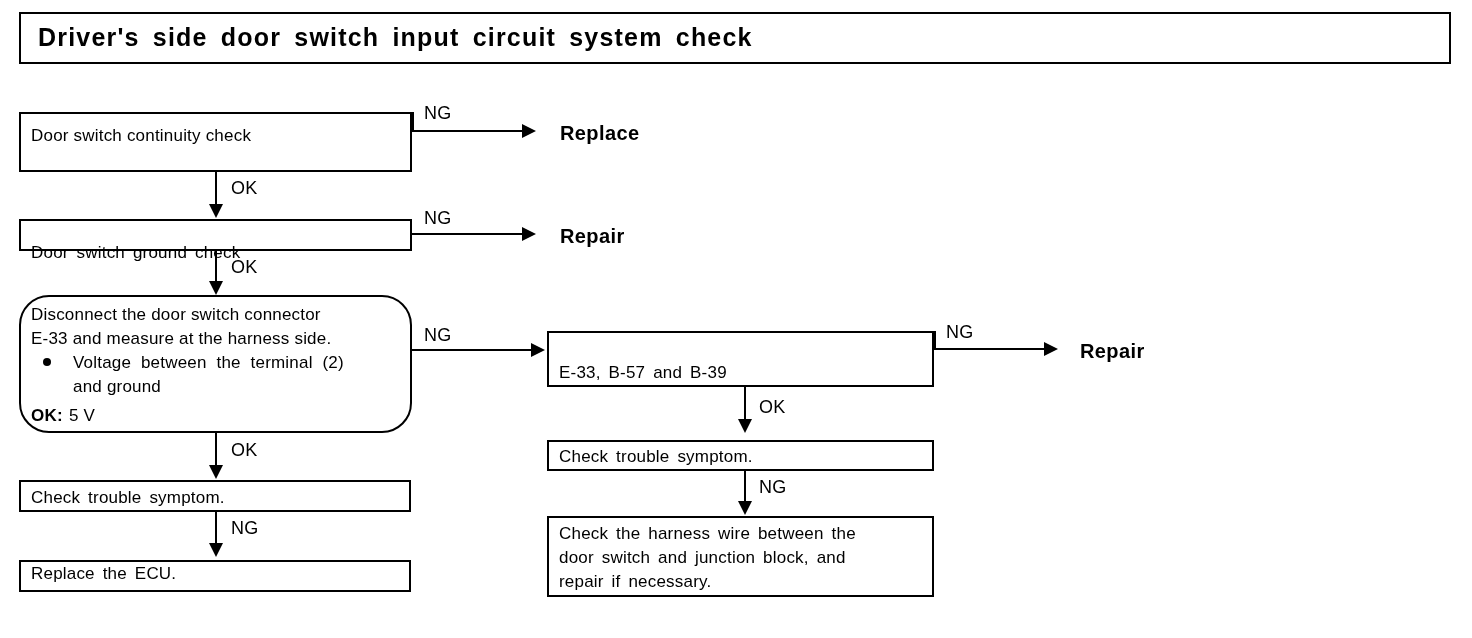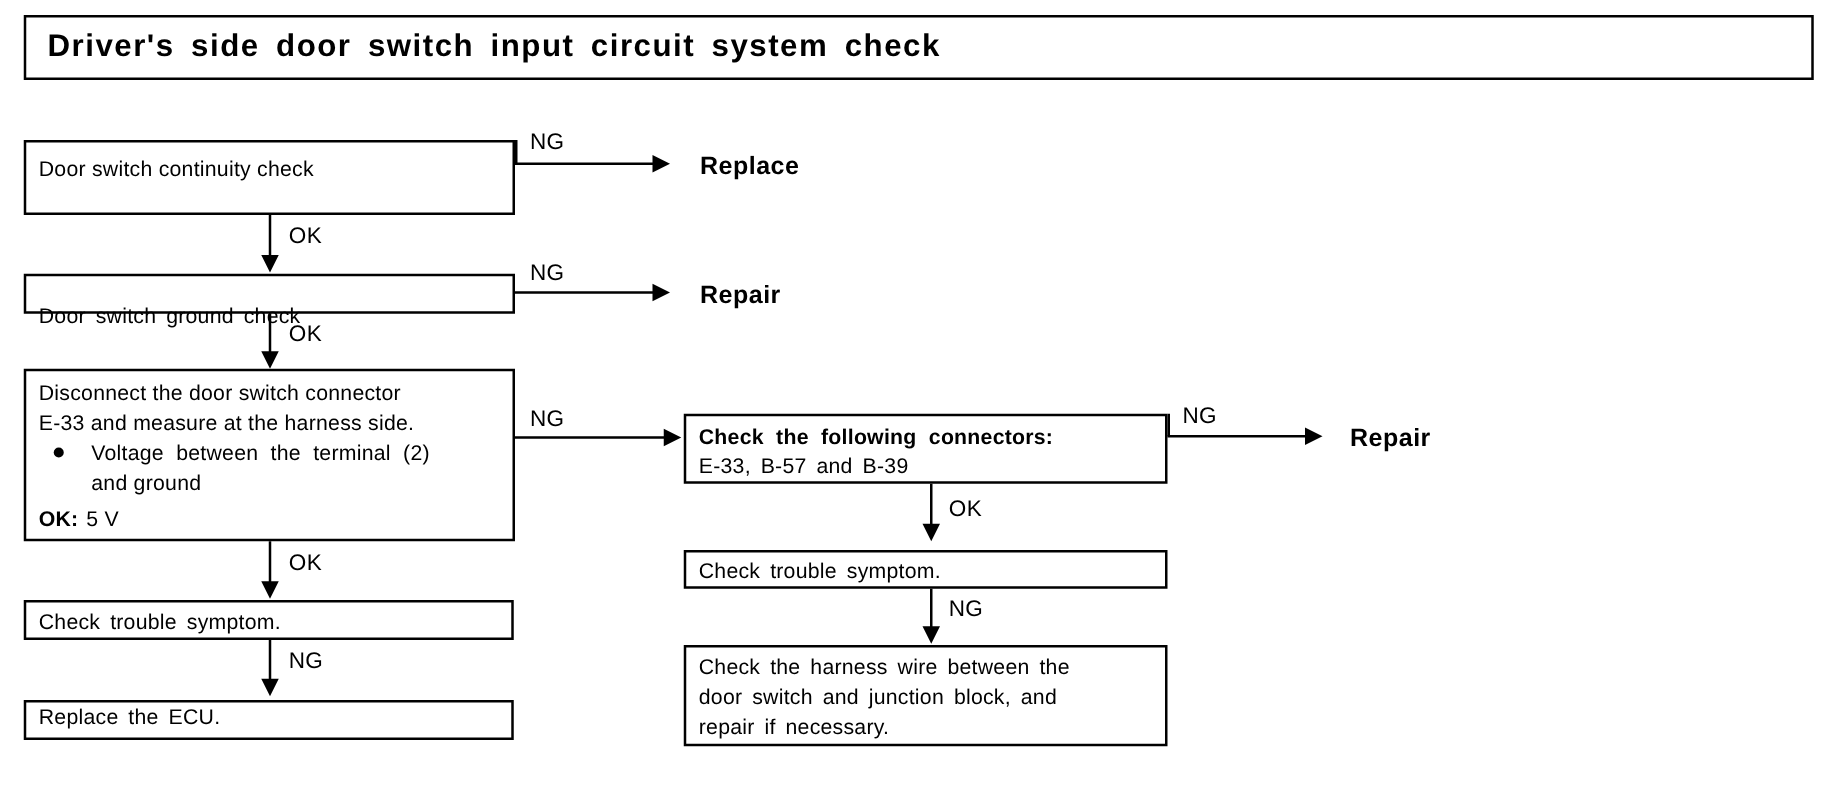--- a/index.html
+++ b/index.html
@@ -142,21 +142,21 @@
 
   <div class="hline" style="left:412px; top:233px; width:113px;"></div>
   <div class="arrow-right" style="left:522px; top:227px;"></div>
   <div class="edge-label" style="left:424px; top:208px;">NG</div>
   <div class="terminal" style="left:560px; top:225px;">Repair</div>
 
   <div class="vline" style="left:215px; top:251px; height:32px;"></div>
   <div class="arrow-down" style="left:209px; top:281px;"></div>
   <div class="edge-label" style="left:231px; top:257px;">OK</div>
 
-  <div class="box" style="left:19px; top:295px; width:393px; height:138px;">
+  <div class="box" style="left:19px; top:295px; width:393px; height:138px;border-radius:30px;">
     <div class="txt" style="top:6px;">Disconnect the door switch connector</div>
     <div class="txt" style="top:30px;">E-33 and measure at the harness side.</div>
     <div class="bullet" style="left:22px; top:61px;"></div>
     <div class="txt" style="left:52px; top:54px;">Voltage  between  the  terminal  (2)</div>
     <div class="txt" style="left:52px; top:78px;">and ground</div>
     <div class="txt" style="top:107px; font-weight:bold;">OK:</div>
     <div class="txt" style="left:48px; top:107px;">5 V</div>
   </div>
 
   <div class="hline" style="left:412px; top:349px; width:123px;"></div>
@@ -173,21 +173,20 @@
 
   <div class="vline" style="left:215px; top:512px; height:33px;"></div>
   <div class="arrow-down" style="left:209px; top:543px;"></div>
   <div class="edge-label" style="left:231px; top:518px;">NG</div>
 
   <div class="box" style="left:19px; top:560px; width:392px; height:32px;">
     <div class="txt spaced" style="top:0;">Replace the ECU.</div>
   </div>
 
   <div class="box" style="left:547px; top:331px; width:387px; height:56px;">
-    <div class="txt" style="top:5px; font-weight:bold;">Check  the  following  connectors:</div>
     <div class="txt spaced" style="top:28px;">E-33, B-57 and B-39</div>
   </div>
 
   <div class="vline" style="left:934px; top:331px; height:18px;"></div>
   <div class="hline" style="left:934px; top:348px; width:113px;"></div>
   <div class="arrow-right" style="left:1044px; top:342px;"></div>
   <div class="edge-label" style="left:946px; top:322px;">NG</div>
   <div class="terminal" style="left:1080px; top:340px;">Repair</div>
 
   <div class="vline" style="left:744px; top:387px; height:35px;"></div>

